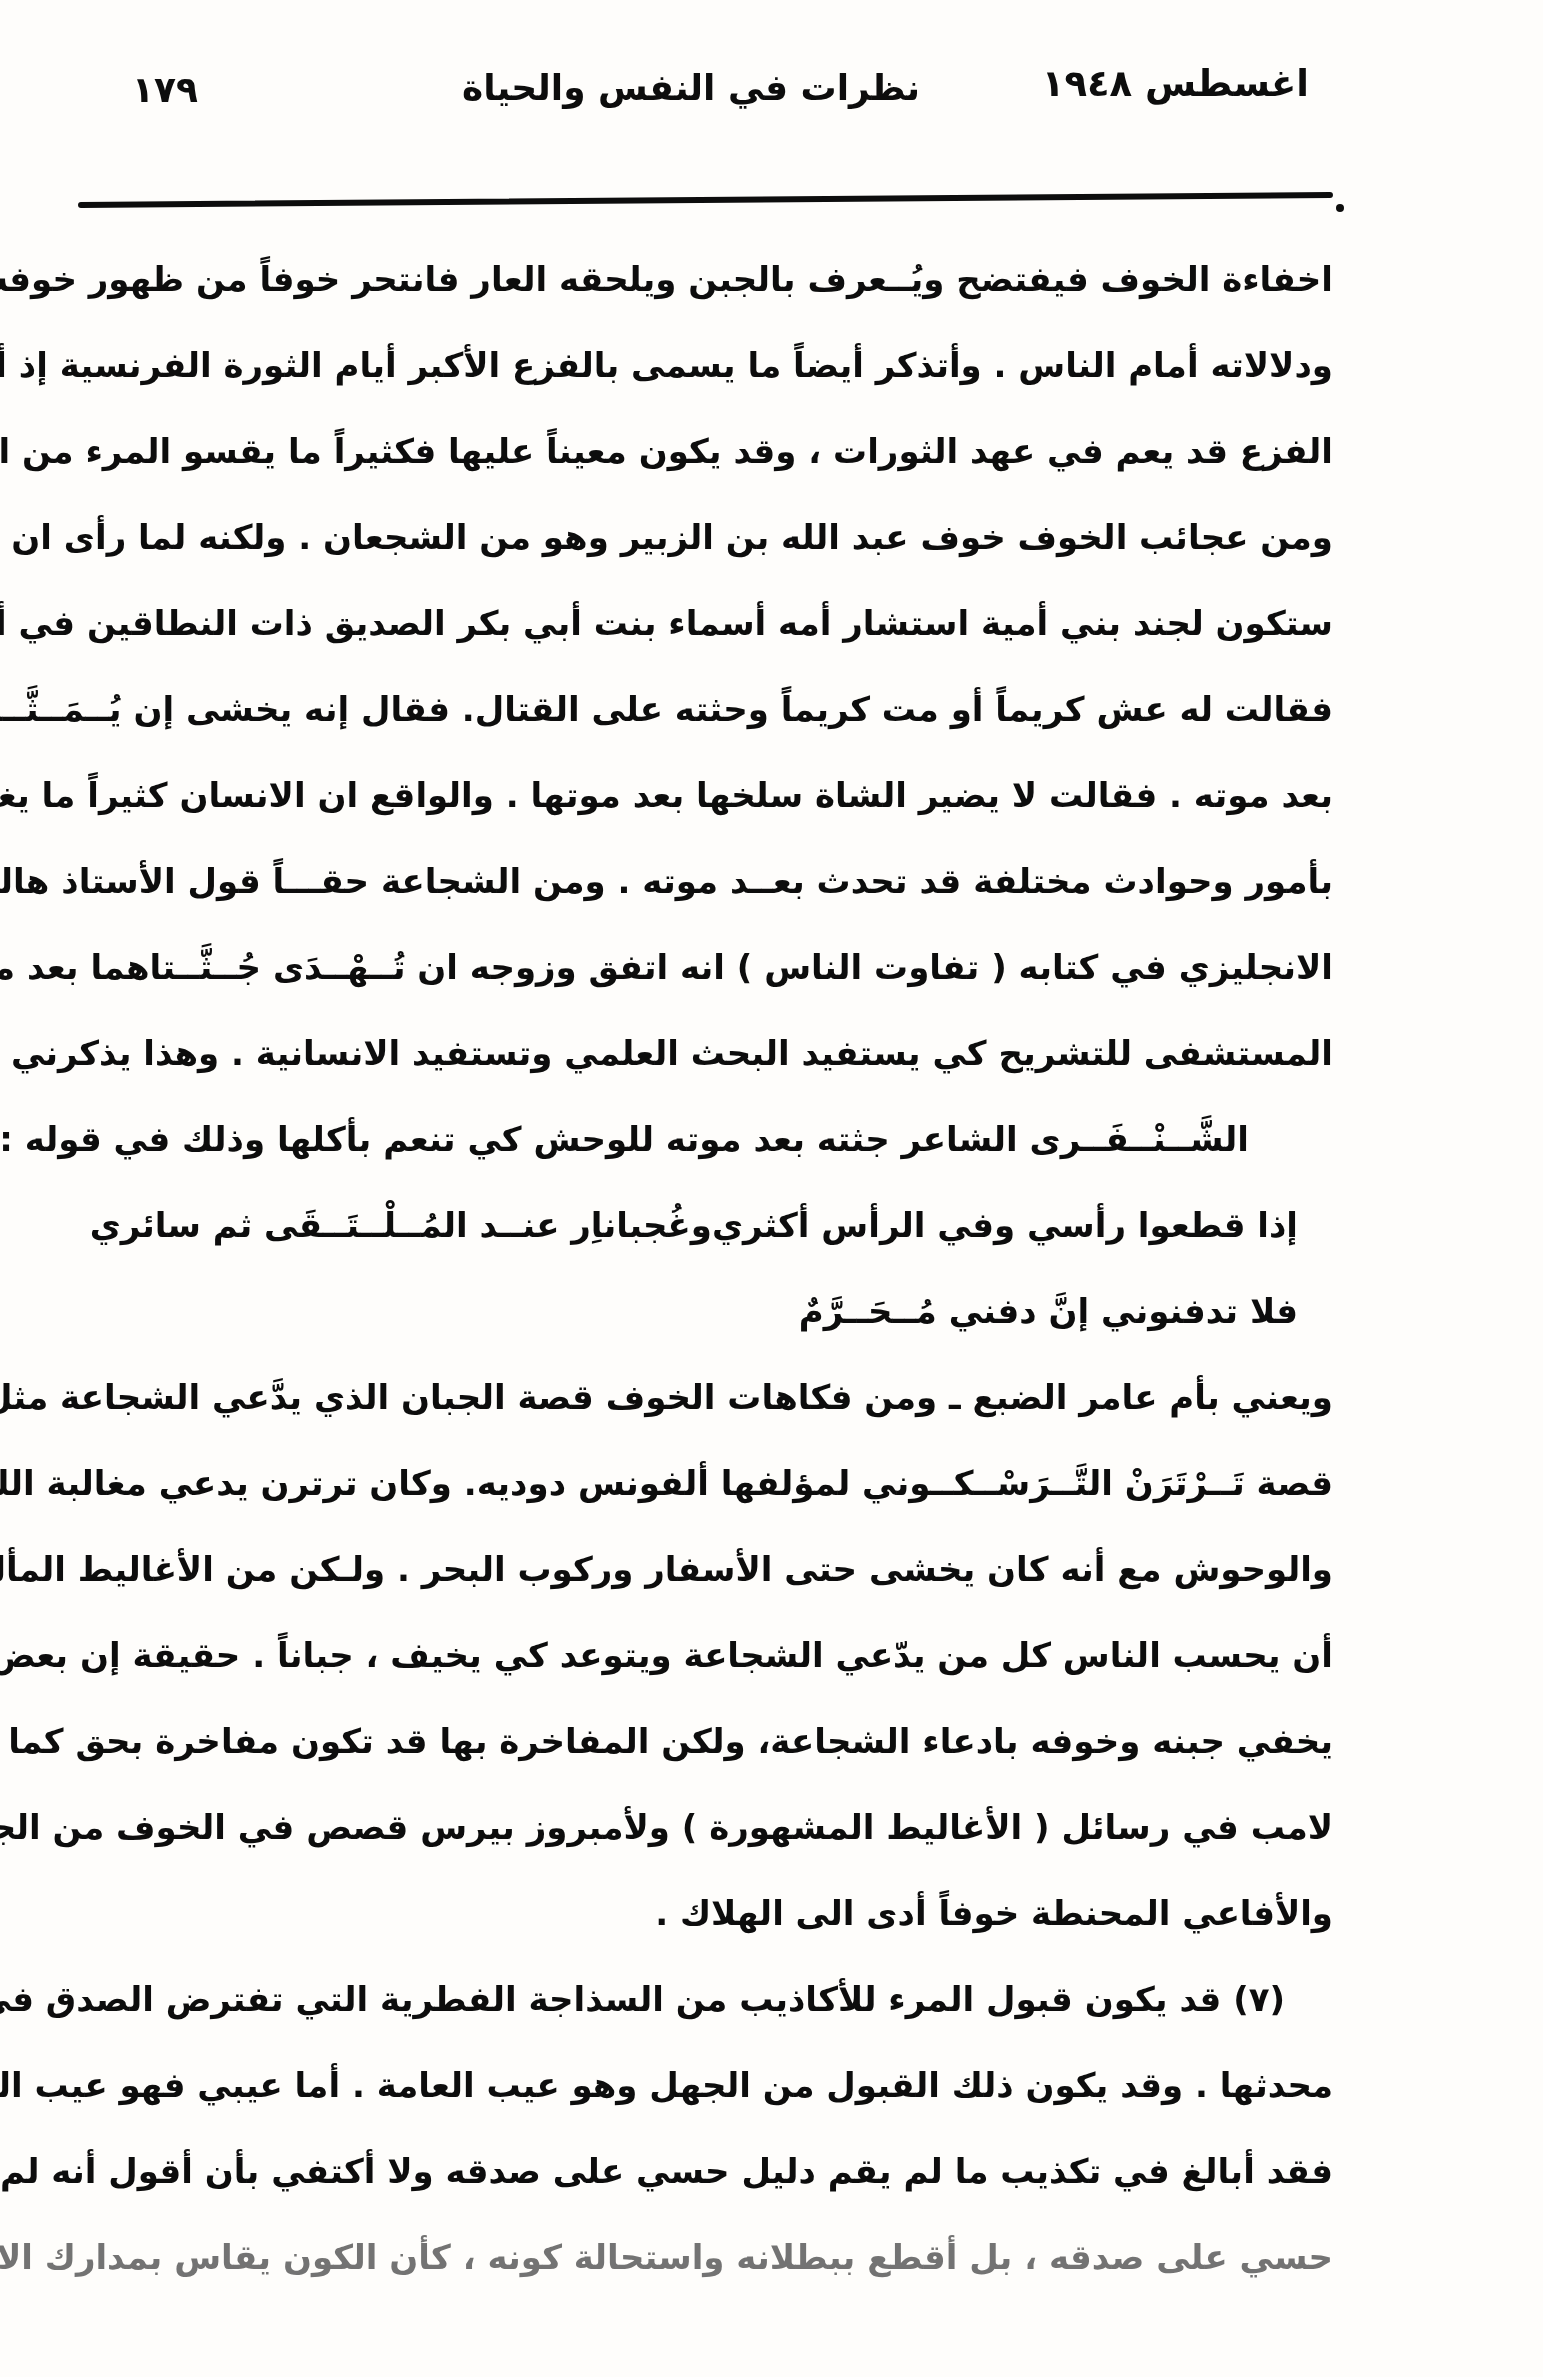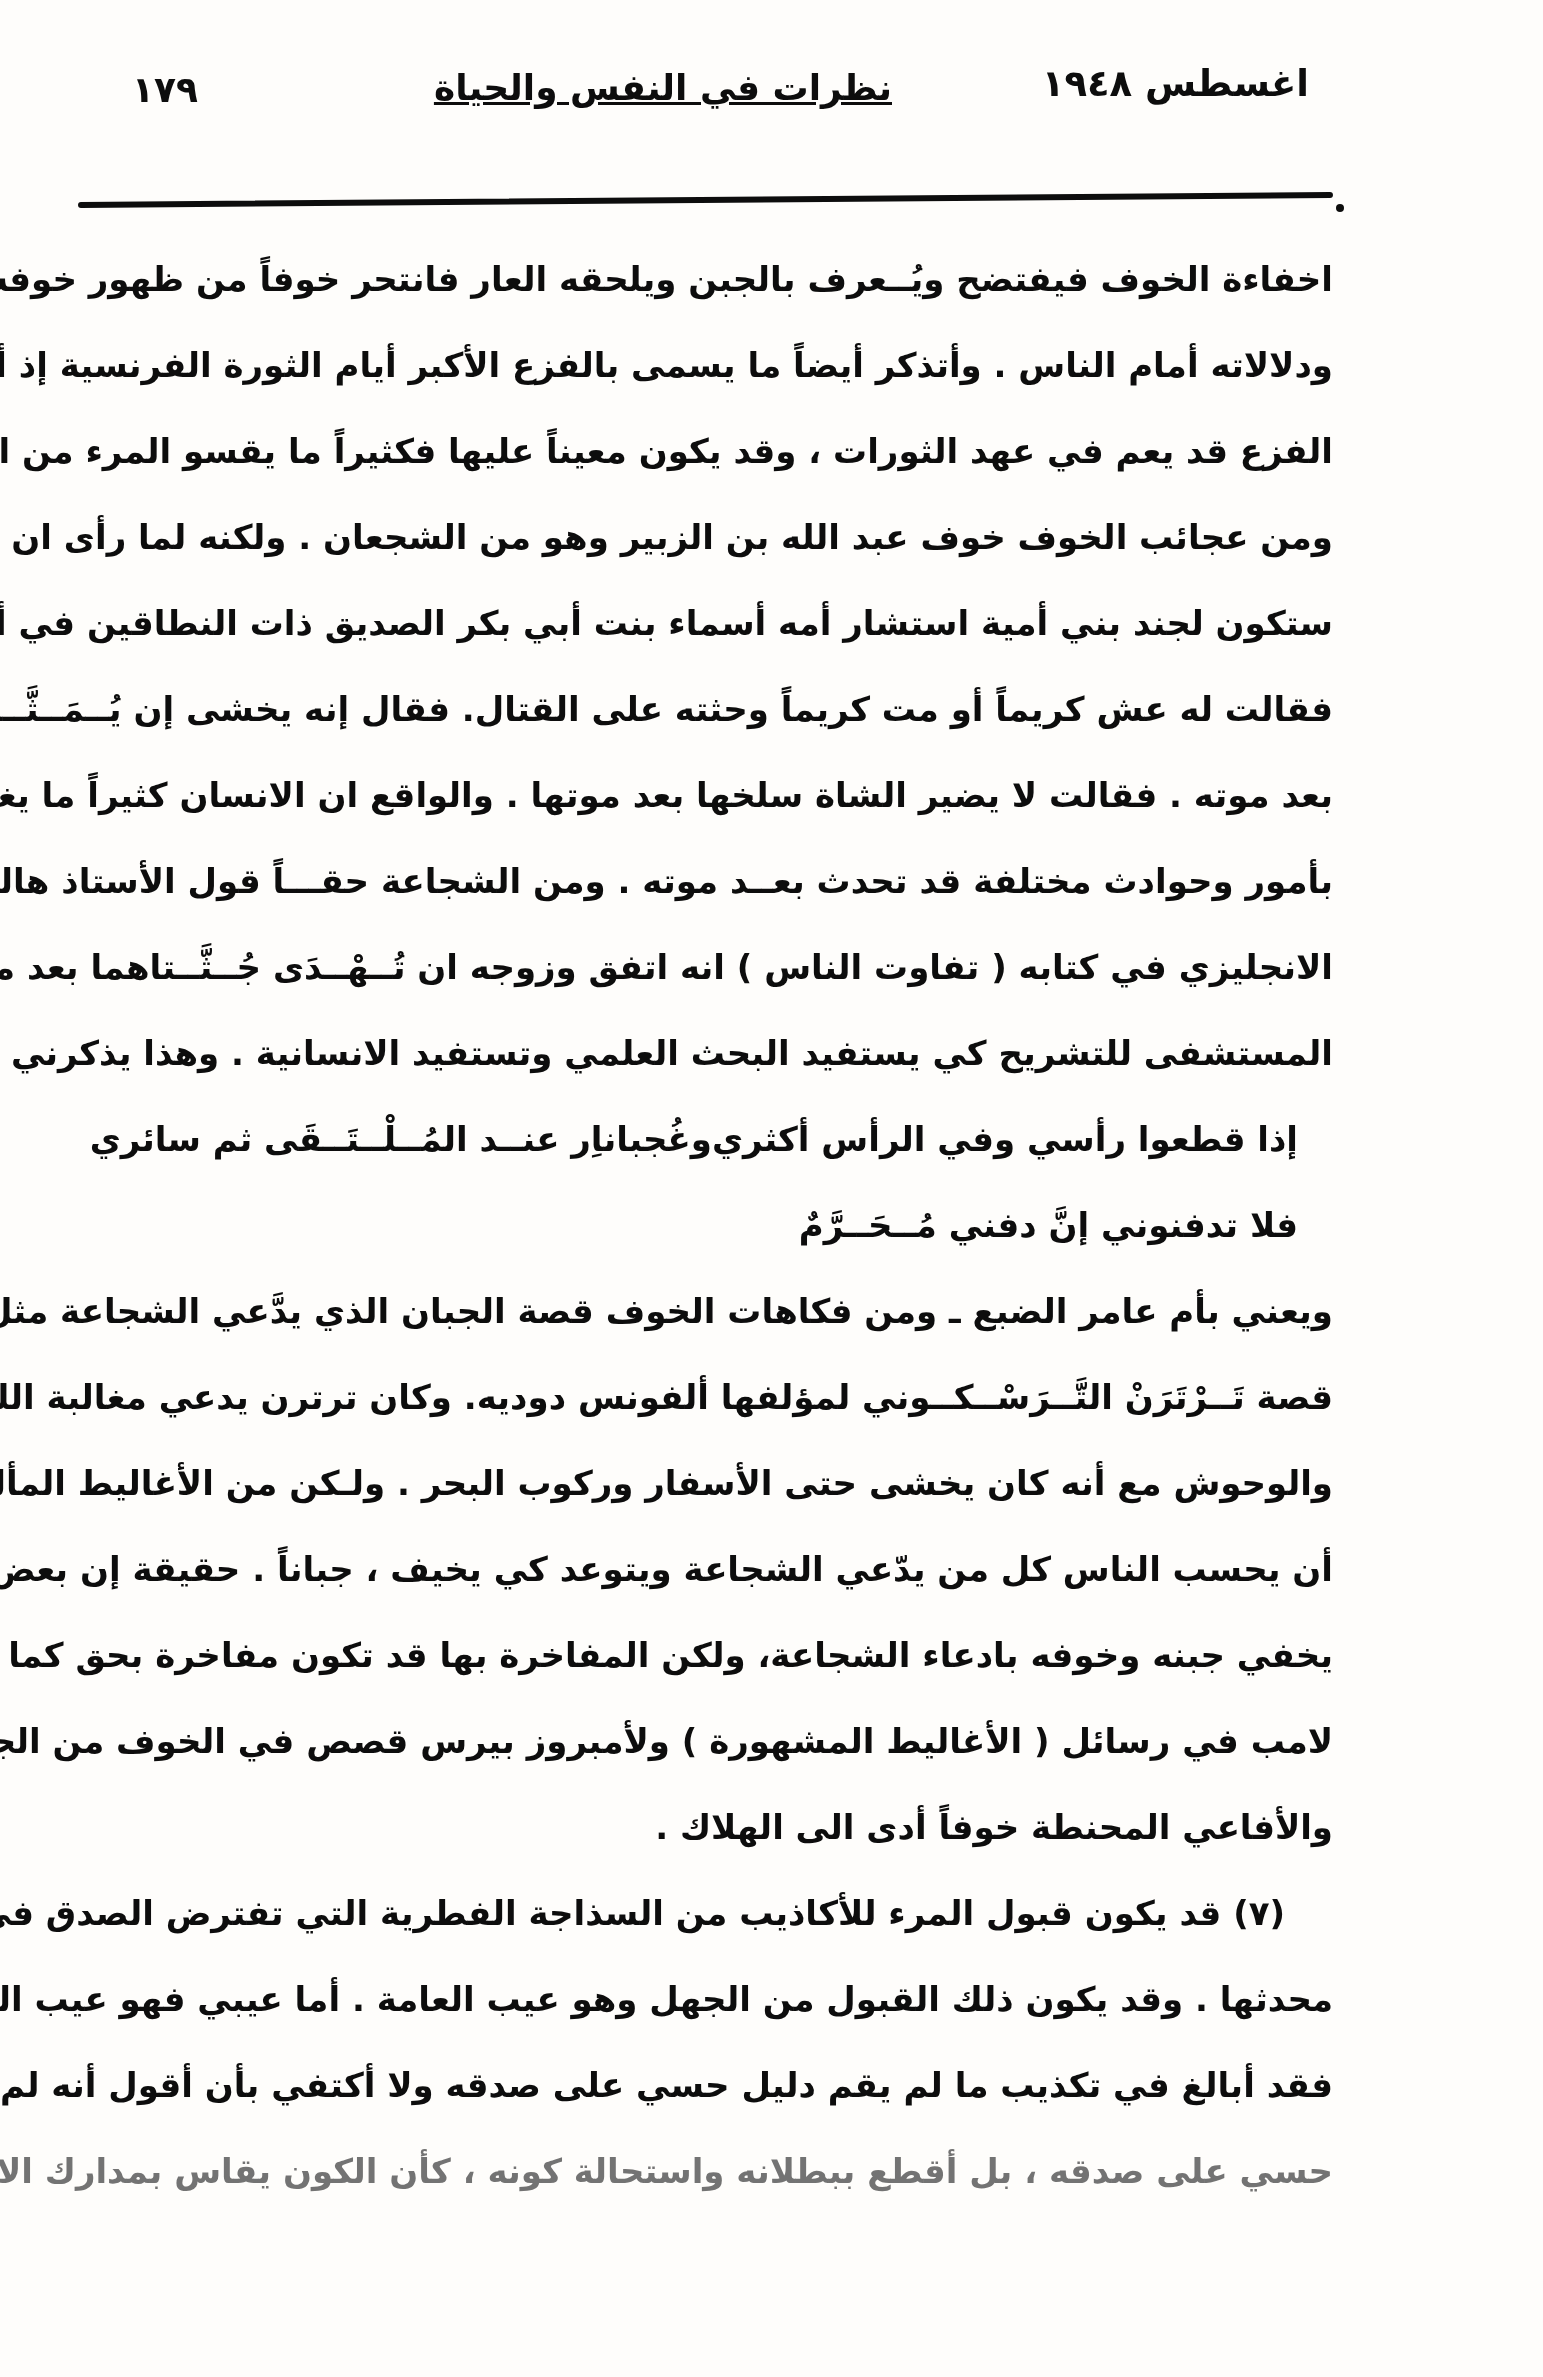--- a/index.html
+++ b/index.html
@@ -9,21 +9,21 @@
     margin:0 auto;
     background:var(--paper,#fefdfb);
     color:var(--ink,#0d0d0d);
     font-family:"DejaVu Sans",sans-serif;
     font-weight:bold;
     direction:rtl;
     overflow:hidden;
   }
   
   .h-date{position:absolute;top:62px;right:235px;font-size:37px;letter-spacing:0;}
-  .h-title{position:absolute;top:67px;right:652px;font-size:36px;text-decoration:underline;}
+  .h-title{position:absolute;top:67px;right:624px;font-size:36px;}
   .h-page{position:absolute;top:69px;left:132px;font-size:36px;direction:ltr;text-align:center;}
   .rule{
     position:absolute;top:197px;left:78px;width:1255px;height:6.2px;
     background:var(--ink,#0d0d0d);border-radius:3.5px;transform:rotate(-0.45deg);
   }
   .rule-dot{
     position:absolute;top:204px;left:1336px;width:8px;height:8px;border-radius:50%;
     background:var(--ink,#0d0d0d);
   }
   
@@ -64,20 +64,21 @@
     <div class="line">اخفاءة الخوف فيفتضح ويُــعرف بالجبن ويلحقه العار فانتحر خوفاً من ظهور خوفه</div>
     <div class="line">ودلالاته أمام الناس . وأتذكر أيضاً ما يسمى بالفزع الأكبر أيام الثورة الفرنسية إذ أن</div>
     <div class="line">الفزع قد يعم في عهد الثورات ، وقد يكون معيناً عليها فكثيراً ما يقسو المرء من الخوف .</div>
     <div class="line">ومن عجائب الخوف خوف عبد الله بن الزبير وهو من الشجعان . ولكنه لما رأى ان الغلبة</div>
     <div class="line">ستكون لجند بني أمية استشار أمه أسماء بنت أبي بكر الصديق ذات النطاقين في أن يستسلم.</div>
     <div class="line">فقالت له عش كريماً أو مت كريماً وحثته على القتال. فقال إنه يخشى إن يُــمَــثَّــل به أعداؤه</div>
     <div class="line">بعد موته . فقالت لا يضير الشاة سلخها بعد موتها . والواقع ان الانسان كثيراً ما يغم نفسه</div>
     <div class="line">بأمور وحوادث مختلفة قد تحدث بعــد موته . ومن الشجاعة حقـــاً قول الأستاذ هالدين</div>
     <div class="line">الانجليزي في كتابه ( تفاوت الناس ) انه اتفق وزوجه ان تُــهْــدَى جُــثَّــتاهما بعد موتهما</div>
     <div class="line">المستشفى للتشريح كي يستفيد البحث العلمي وتستفيد الانسانية . وهذا يذكرني قصة اهداء</div>
+    <div class="line intro-poem">الشَّــنْــفَــرى الشاعر جثته بعد موته للوحش كي تنعم بأكلها وذلك في قوله :</div>
 
     <div class="poetry">
       <span class="hemistich">إذا قطعوا رأسي وفي الرأس أكثري</span>
       <span class="hemistich">وغُجباناِر عنــد المُــلْــتَــقَى ثم سائري</span>
     </div>
     <div class="poetry">
       <span class="hemistich">فلا تدفنوني إنَّ دفني مُــحَــرَّمٌ</span>
     </div>
 
     <div class="line">ويعني بأم عامر الضبع ـ ومن فكاهات الخوف قصة الجبان الذي يدَّعي الشجاعة مثل</div>

